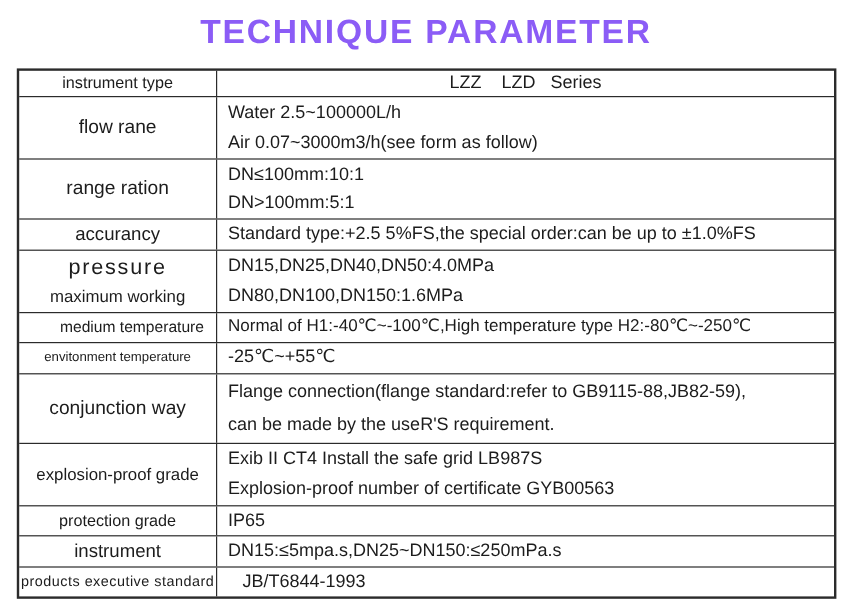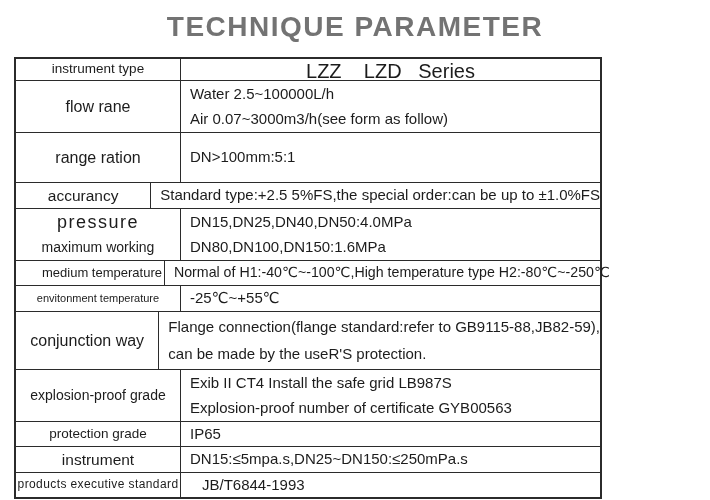--- a/index.html
+++ b/index.html
@@ -14,27 +14,27 @@
   }
   .title {
     position: absolute;
     top: 11px;
     left: 0;
     width: 100%;
     text-align: center;
     font-size: 28px;
     font-weight: 700;
     letter-spacing: 1.5px;
-    color: #737373;
+    color: #8b5cf6;
   }
   .spec-table {
     position: absolute;
     left: 14px;
     top: 57px;
-    width: 588px;
+    width: 683px;
     border: 2px solid #2b2b2b;
     box-sizing: border-box;
     background: #ffffff;
   }
   .row {
     display: flex;
     box-sizing: border-box;
     border-bottom: 1px solid #2b2b2b;
   }
   .row:last-child { border-bottom: none; gap: 12px; }
@@ -58,21 +58,21 @@
     padding-top: 1px;
     padding-bottom: 1px;
   }
   .value.center {
     align-items: center;
     padding-left: 0;
   }
   .lab, .val { white-space: pre; line-height: 1.1; }
   .val { font-size: 15px; }
   .val-sm { font-size: 14.2px; }
-  .val-ctr { font-size: 20px; }
+  .val-ctr { font-size: 15px; }
   .lab-lg  { font-size: 16px; }
   .lab-md  { font-size: 15.5px; }
   .lab-sm  { font-size: 13.5px; }
   .lab-smc { font-size: 13px; padding-left: 24px; }
   .lab-xs  { font-size: 11px; }
   .lab-exec{ font-size: 12px; letter-spacing: 0.4px; }
   .lab-press { font-size: 18px; letter-spacing: 1.5px; }
   .lab-mw { font-size: 14px; }
   
   .h22 { height: 22px; }
@@ -109,20 +109,21 @@
         <span class="val">Water 2.5~100000L/h</span>
         <span class="val">Air 0.07~3000m3/h(see form as follow)</span>
       </div>
     </div>
 
     <div class="row h50">
       <div class="cell label">
         <span class="lab lab-lg">range ration</span>
       </div>
       <div class="cell value">
+        <span class="val">DN≤100mm:10:1</span>
         <span class="val">DN&gt;100mm:5:1</span>
       </div>
     </div>
 
     <div class="row h26">
       <div class="cell label">
         <span class="lab lab-md">accurancy</span>
       </div>
       <div class="cell value">
         <span class="val">Standard type:+2.5 5%FS,the special order:can be up to ±1.0%FS</span>
@@ -157,21 +158,21 @@
         <span class="val">-25℃~+55℃</span>
       </div>
     </div>
 
     <div class="row h58">
       <div class="cell label">
         <span class="lab lab-lg">conjunction way</span>
       </div>
       <div class="cell value">
         <span class="val">Flange connection(flange standard:refer to GB9115-88,JB82-59),</span>
-        <span class="val">can be made by the useR'S protection.</span>
+        <span class="val">can be made by the useR'S requirement.</span>
       </div>
     </div>
 
     <div class="row h52">
       <div class="cell label">
         <span class="lab lab-mw">explosion-proof grade</span>
       </div>
       <div class="cell value">
         <span class="val">Exib II CT4 Install the safe grid LB987S</span>
         <span class="val">Explosion-proof number of certificate GYB00563</span>

